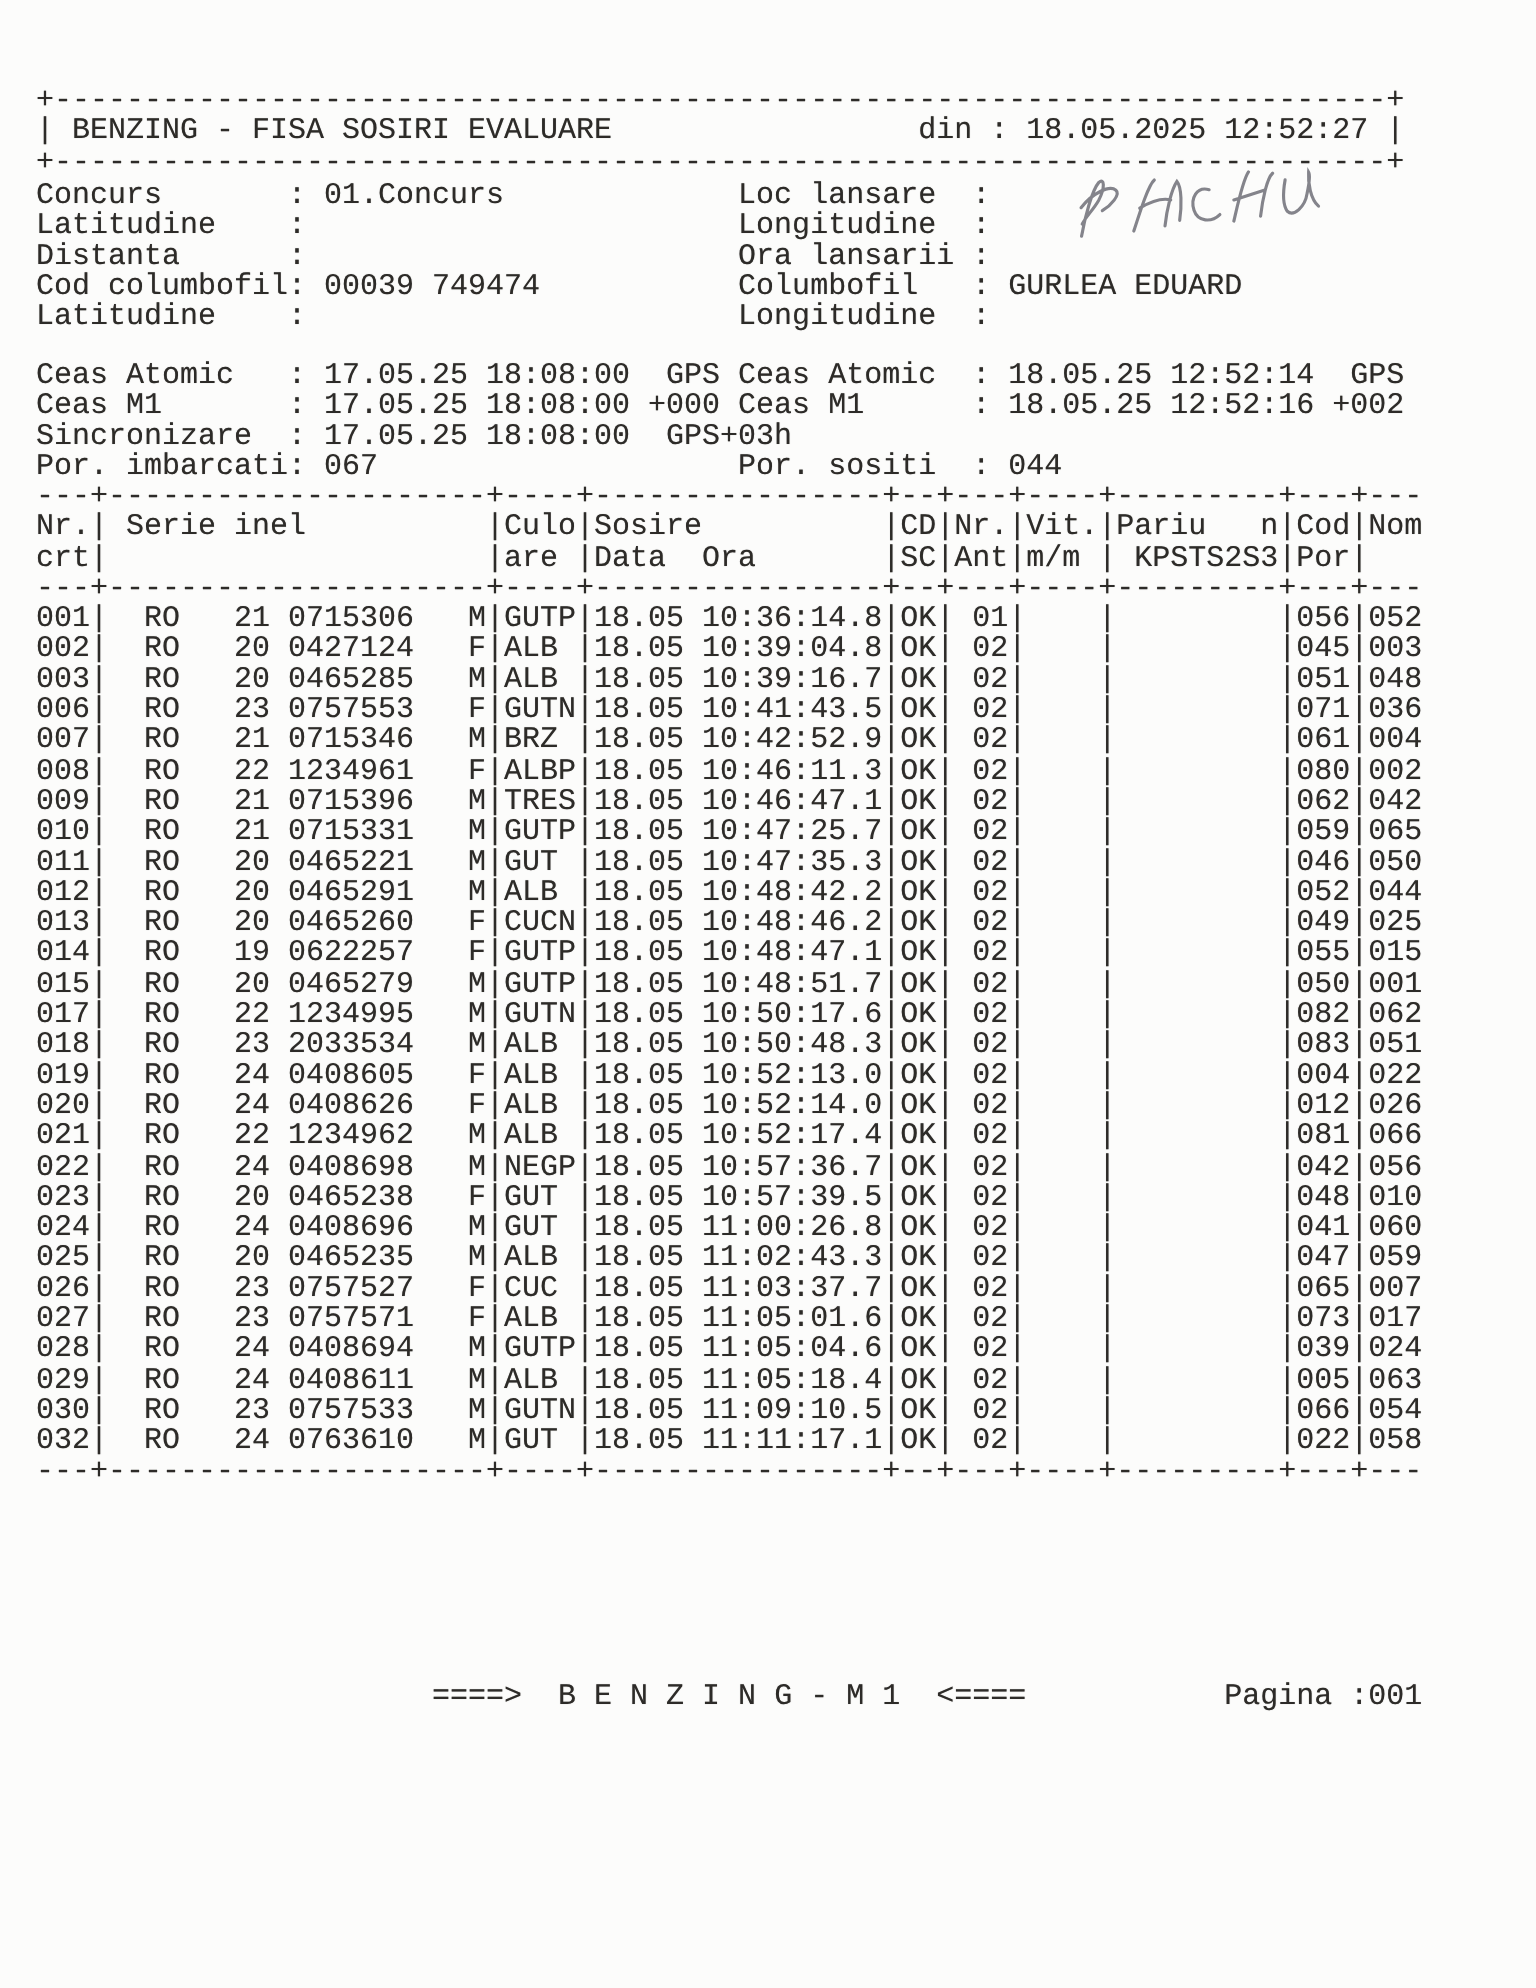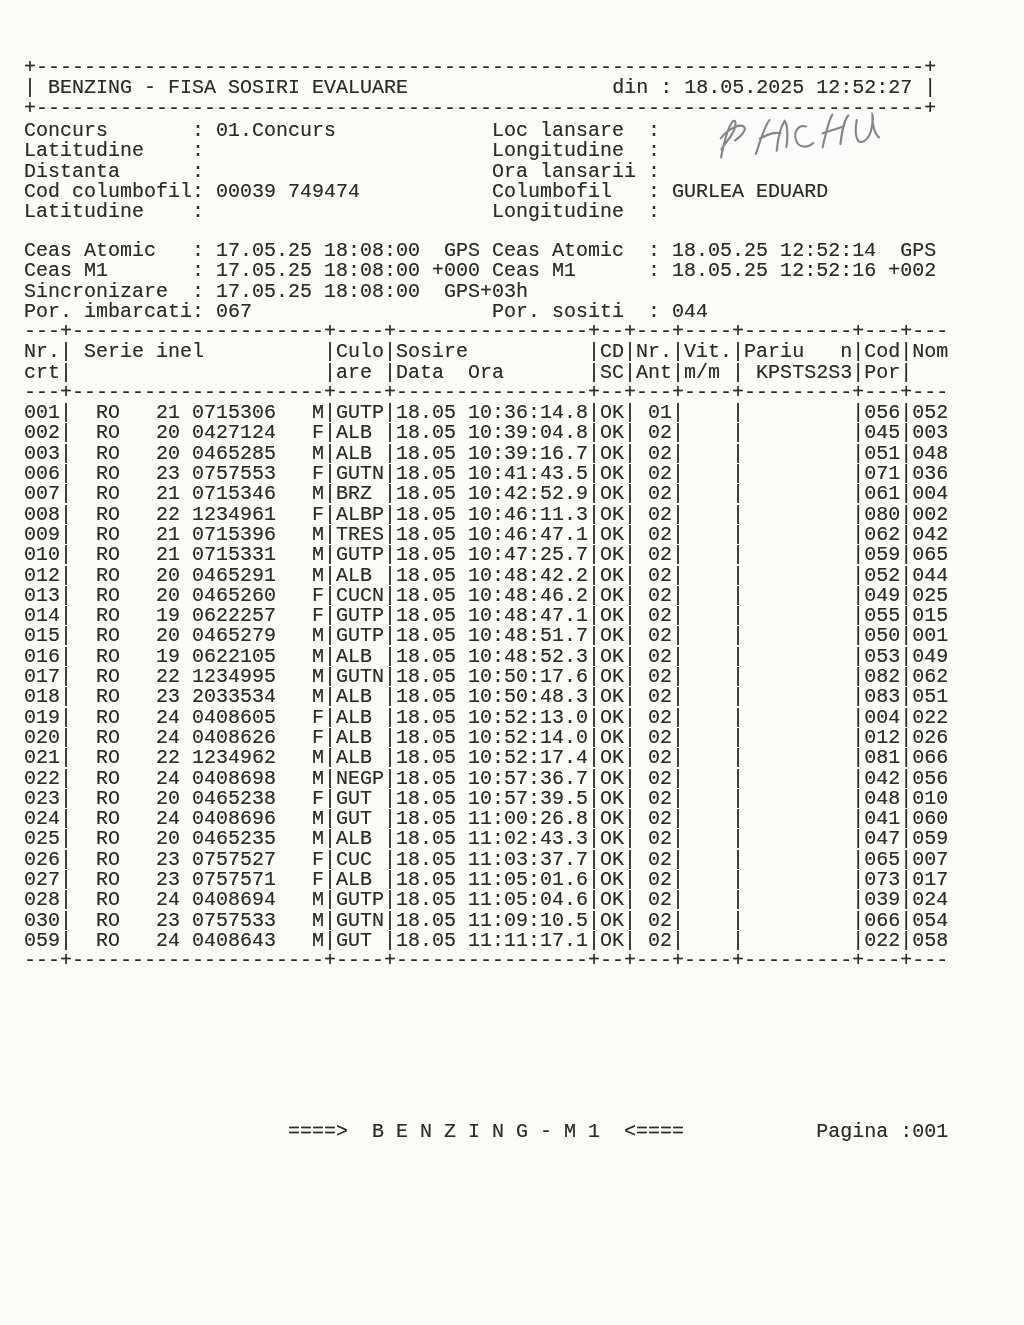--- a/index.html
+++ b/index.html
@@ -62,39 +62,40 @@
       <div class="ln">crt|                     |are |Data  Ora       |SC|Ant|m/m | KPSTS2S3|Por|   </div>
       <div class="ln">---+---------------------+----+----------------+--+---+----+---------+---+---</div>
       <div class="ln">001|  RO   21 0715306   M|GUTP|18.05 10:36:14.8|OK| 01|    |         |056|052</div>
       <div class="ln">002|  RO   20 0427124   F|ALB |18.05 10:39:04.8|OK| 02|    |         |045|003</div>
       <div class="ln">003|  RO   20 0465285   M|ALB |18.05 10:39:16.7|OK| 02|    |         |051|048</div>
       <div class="ln">006|  RO   23 0757553   F|GUTN|18.05 10:41:43.5|OK| 02|    |         |071|036</div>
       <div class="ln">007|  RO   21 0715346   M|BRZ |18.05 10:42:52.9|OK| 02|    |         |061|004</div>
       <div class="ln">008|  RO   22 1234961   F|ALBP|18.05 10:46:11.3|OK| 02|    |         |080|002</div>
       <div class="ln">009|  RO   21 0715396   M|TRES|18.05 10:46:47.1|OK| 02|    |         |062|042</div>
       <div class="ln">010|  RO   21 0715331   M|GUTP|18.05 10:47:25.7|OK| 02|    |         |059|065</div>
+      <div class="ln">011|  RO   20 0465221   M|GUT |18.05 10:47:35.3|OK| 02|    |         |046|050</div>
       <div class="ln">012|  RO   20 0465291   M|ALB |18.05 10:48:42.2|OK| 02|    |         |052|044</div>
       <div class="ln">013|  RO   20 0465260   F|CUCN|18.05 10:48:46.2|OK| 02|    |         |049|025</div>
       <div class="ln">014|  RO   19 0622257   F|GUTP|18.05 10:48:47.1|OK| 02|    |         |055|015</div>
       <div class="ln">015|  RO   20 0465279   M|GUTP|18.05 10:48:51.7|OK| 02|    |         |050|001</div>
-      <div class="ln">016|  RO   19 0622105   M|ALB |18.05 10:48:52.3|OK| 02|    |         |053|049</div>
       <div class="ln">017|  RO   22 1234995   M|GUTN|18.05 10:50:17.6|OK| 02|    |         |082|062</div>
       <div class="ln">018|  RO   23 2033534   M|ALB |18.05 10:50:48.3|OK| 02|    |         |083|051</div>
       <div class="ln">019|  RO   24 0408605   F|ALB |18.05 10:52:13.0|OK| 02|    |         |004|022</div>
       <div class="ln">020|  RO   24 0408626   F|ALB |18.05 10:52:14.0|OK| 02|    |         |012|026</div>
       <div class="ln">021|  RO   22 1234962   M|ALB |18.05 10:52:17.4|OK| 02|    |         |081|066</div>
       <div class="ln">022|  RO   24 0408698   M|NEGP|18.05 10:57:36.7|OK| 02|    |         |042|056</div>
       <div class="ln">023|  RO   20 0465238   F|GUT |18.05 10:57:39.5|OK| 02|    |         |048|010</div>
       <div class="ln">024|  RO   24 0408696   M|GUT |18.05 11:00:26.8|OK| 02|    |         |041|060</div>
       <div class="ln">025|  RO   20 0465235   M|ALB |18.05 11:02:43.3|OK| 02|    |         |047|059</div>
       <div class="ln">026|  RO   23 0757527   F|CUC |18.05 11:03:37.7|OK| 02|    |         |065|007</div>
       <div class="ln">027|  RO   23 0757571   F|ALB |18.05 11:05:01.6|OK| 02|    |         |073|017</div>
       <div class="ln">028|  RO   24 0408694   M|GUTP|18.05 11:05:04.6|OK| 02|    |         |039|024</div>
+      <div class="ln">029|  RO   24 0408611   M|ALB |18.05 11:05:18.4|OK| 02|    |         |005|063</div>
       <div class="ln">030|  RO   23 0757533   M|GUTN|18.05 11:09:10.5|OK| 02|    |         |066|054</div>
-      <div class="ln">059|  RO   24 0408643   M|GUT |18.05 11:11:17.1|OK| 02|    |         |022|058</div>
+      <div class="ln">032|  RO   24 0763610   M|GUT |18.05 11:11:17.1|OK| 02|    |         |022|058</div>
       <div class="ln">---+---------------------+----+----------------+--+---+----+---------+---+---</div>
     </div>
 
   <div class="blk" id="blk-footer" style="top:1122px">
       <div class="ln">                      <span>====&gt;  B E N Z I N G - M 1  &lt;====</span>           <span>Pagina :</span><span>001</span></div>
     </div>
 
 </div>
 
 </body></html>

